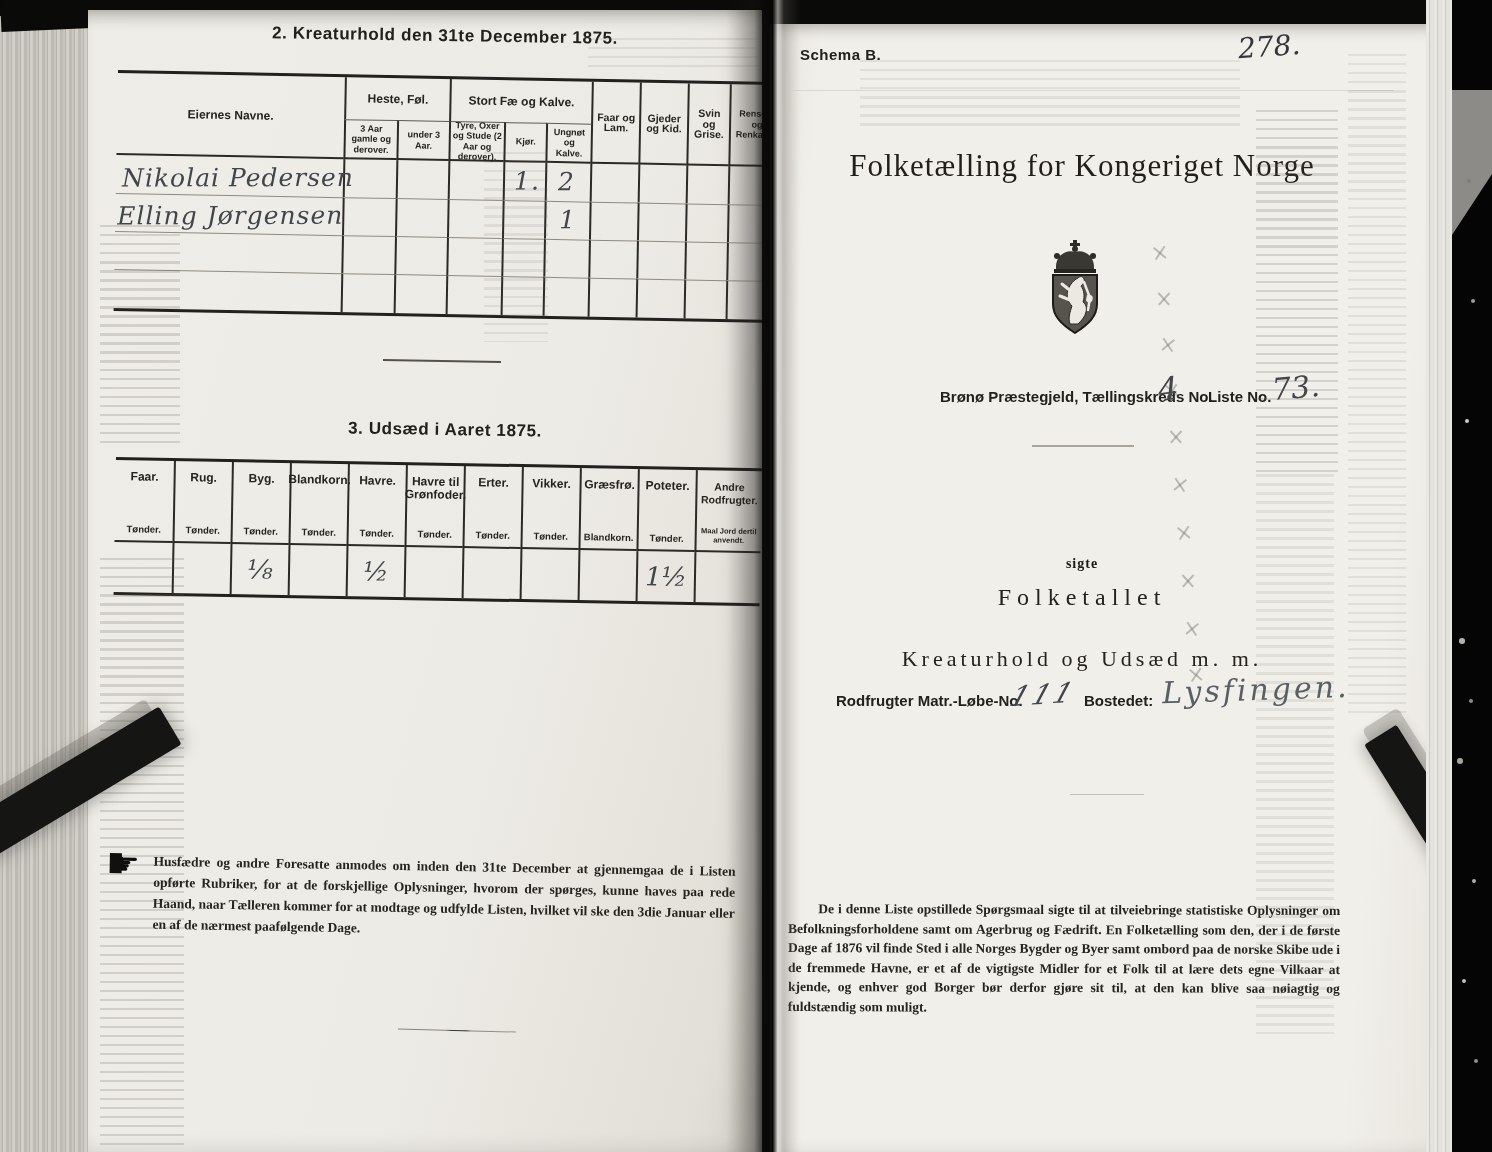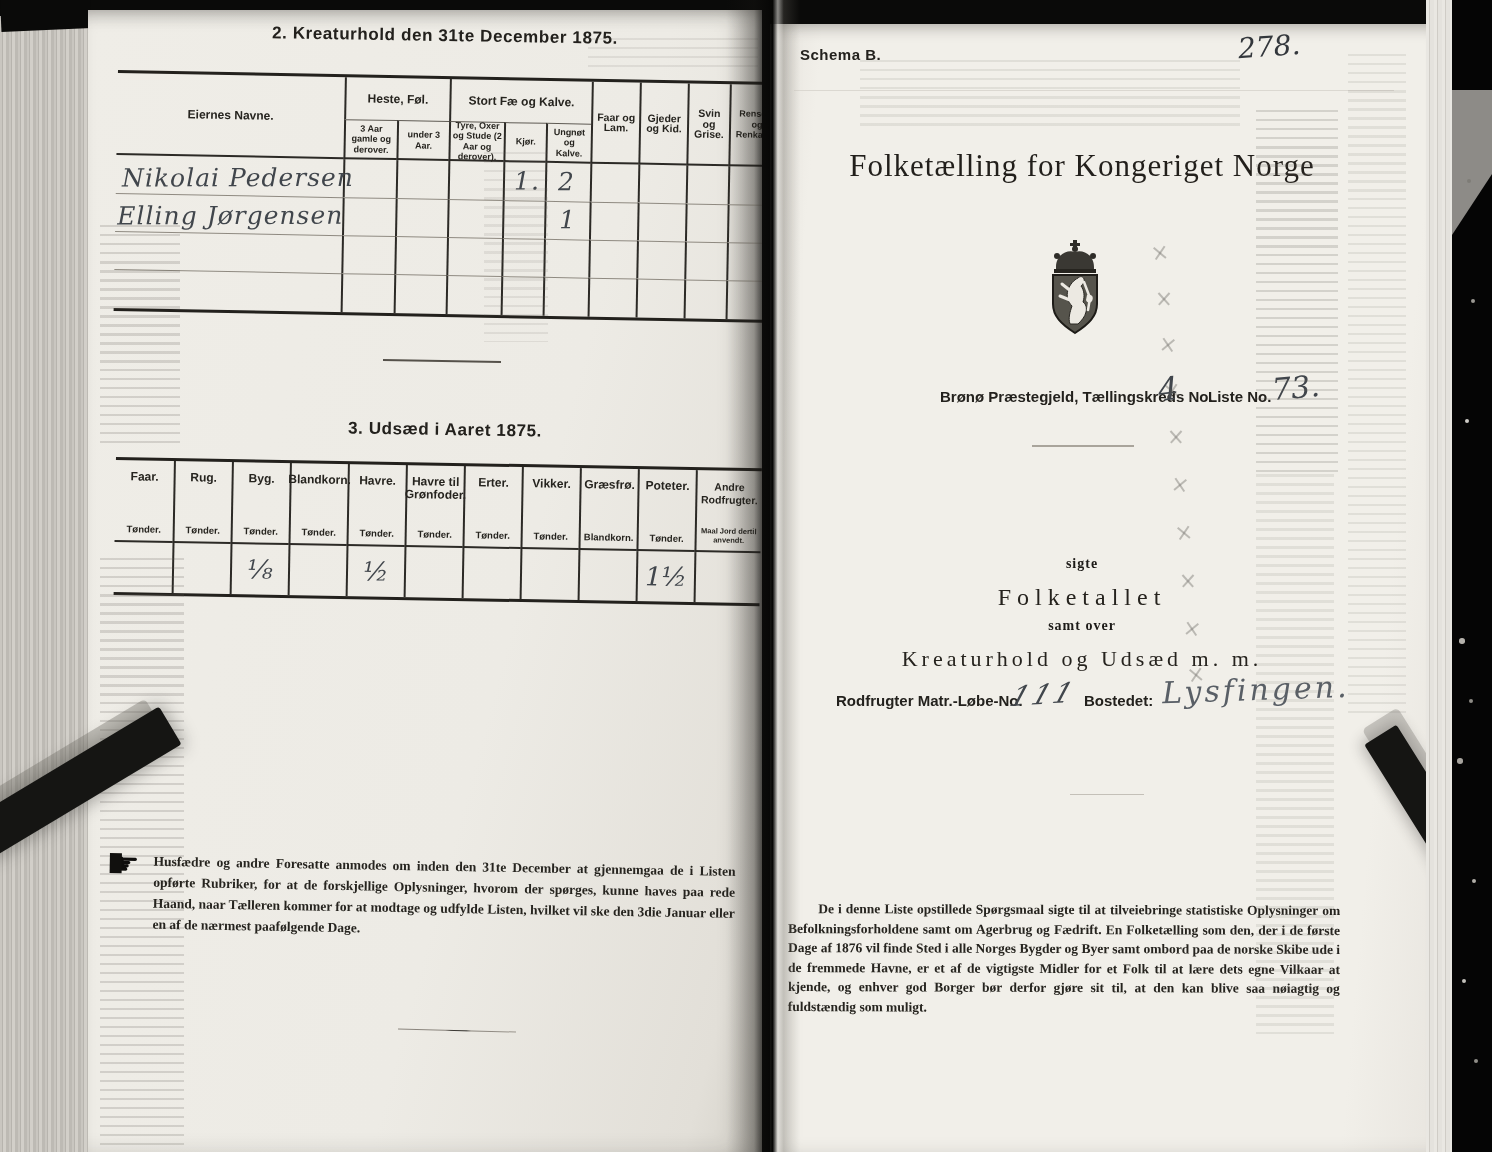--- a/index.html
+++ b/index.html
@@ -351,21 +351,20 @@
     <div class="district">
       <span class="prefix bold-sans">Brønø Præstegjeld,  Tællingskreds No.</span>
       <span class="kreds hw">4</span>
       <span class="liste-label bold-sans">Liste No.</span>
       <span class="liste-no hw">73.</span>
     </div>
     <div class="short-rule1"></div>
 
     <div class="sp-over">sigte</div>
     <div class="sp-folk">Folketallet</div>
-    <div class="sp-samt">samt over</div>
     <div class="sp-kreat">Kreaturhold og Udsæd m. m.</div>
 
     <div class="matr">
       <span class="lbl bold-sans">Rodfrugter Matr.-Løbe-No.</span>
       <span class="no hw">111</span>
       <span class="bolbl bold-sans">Bostedet:</span>
       <span class="boval hw">Lysfingen.</span>
     </div>
     <div class="short-rule2"></div>
 

